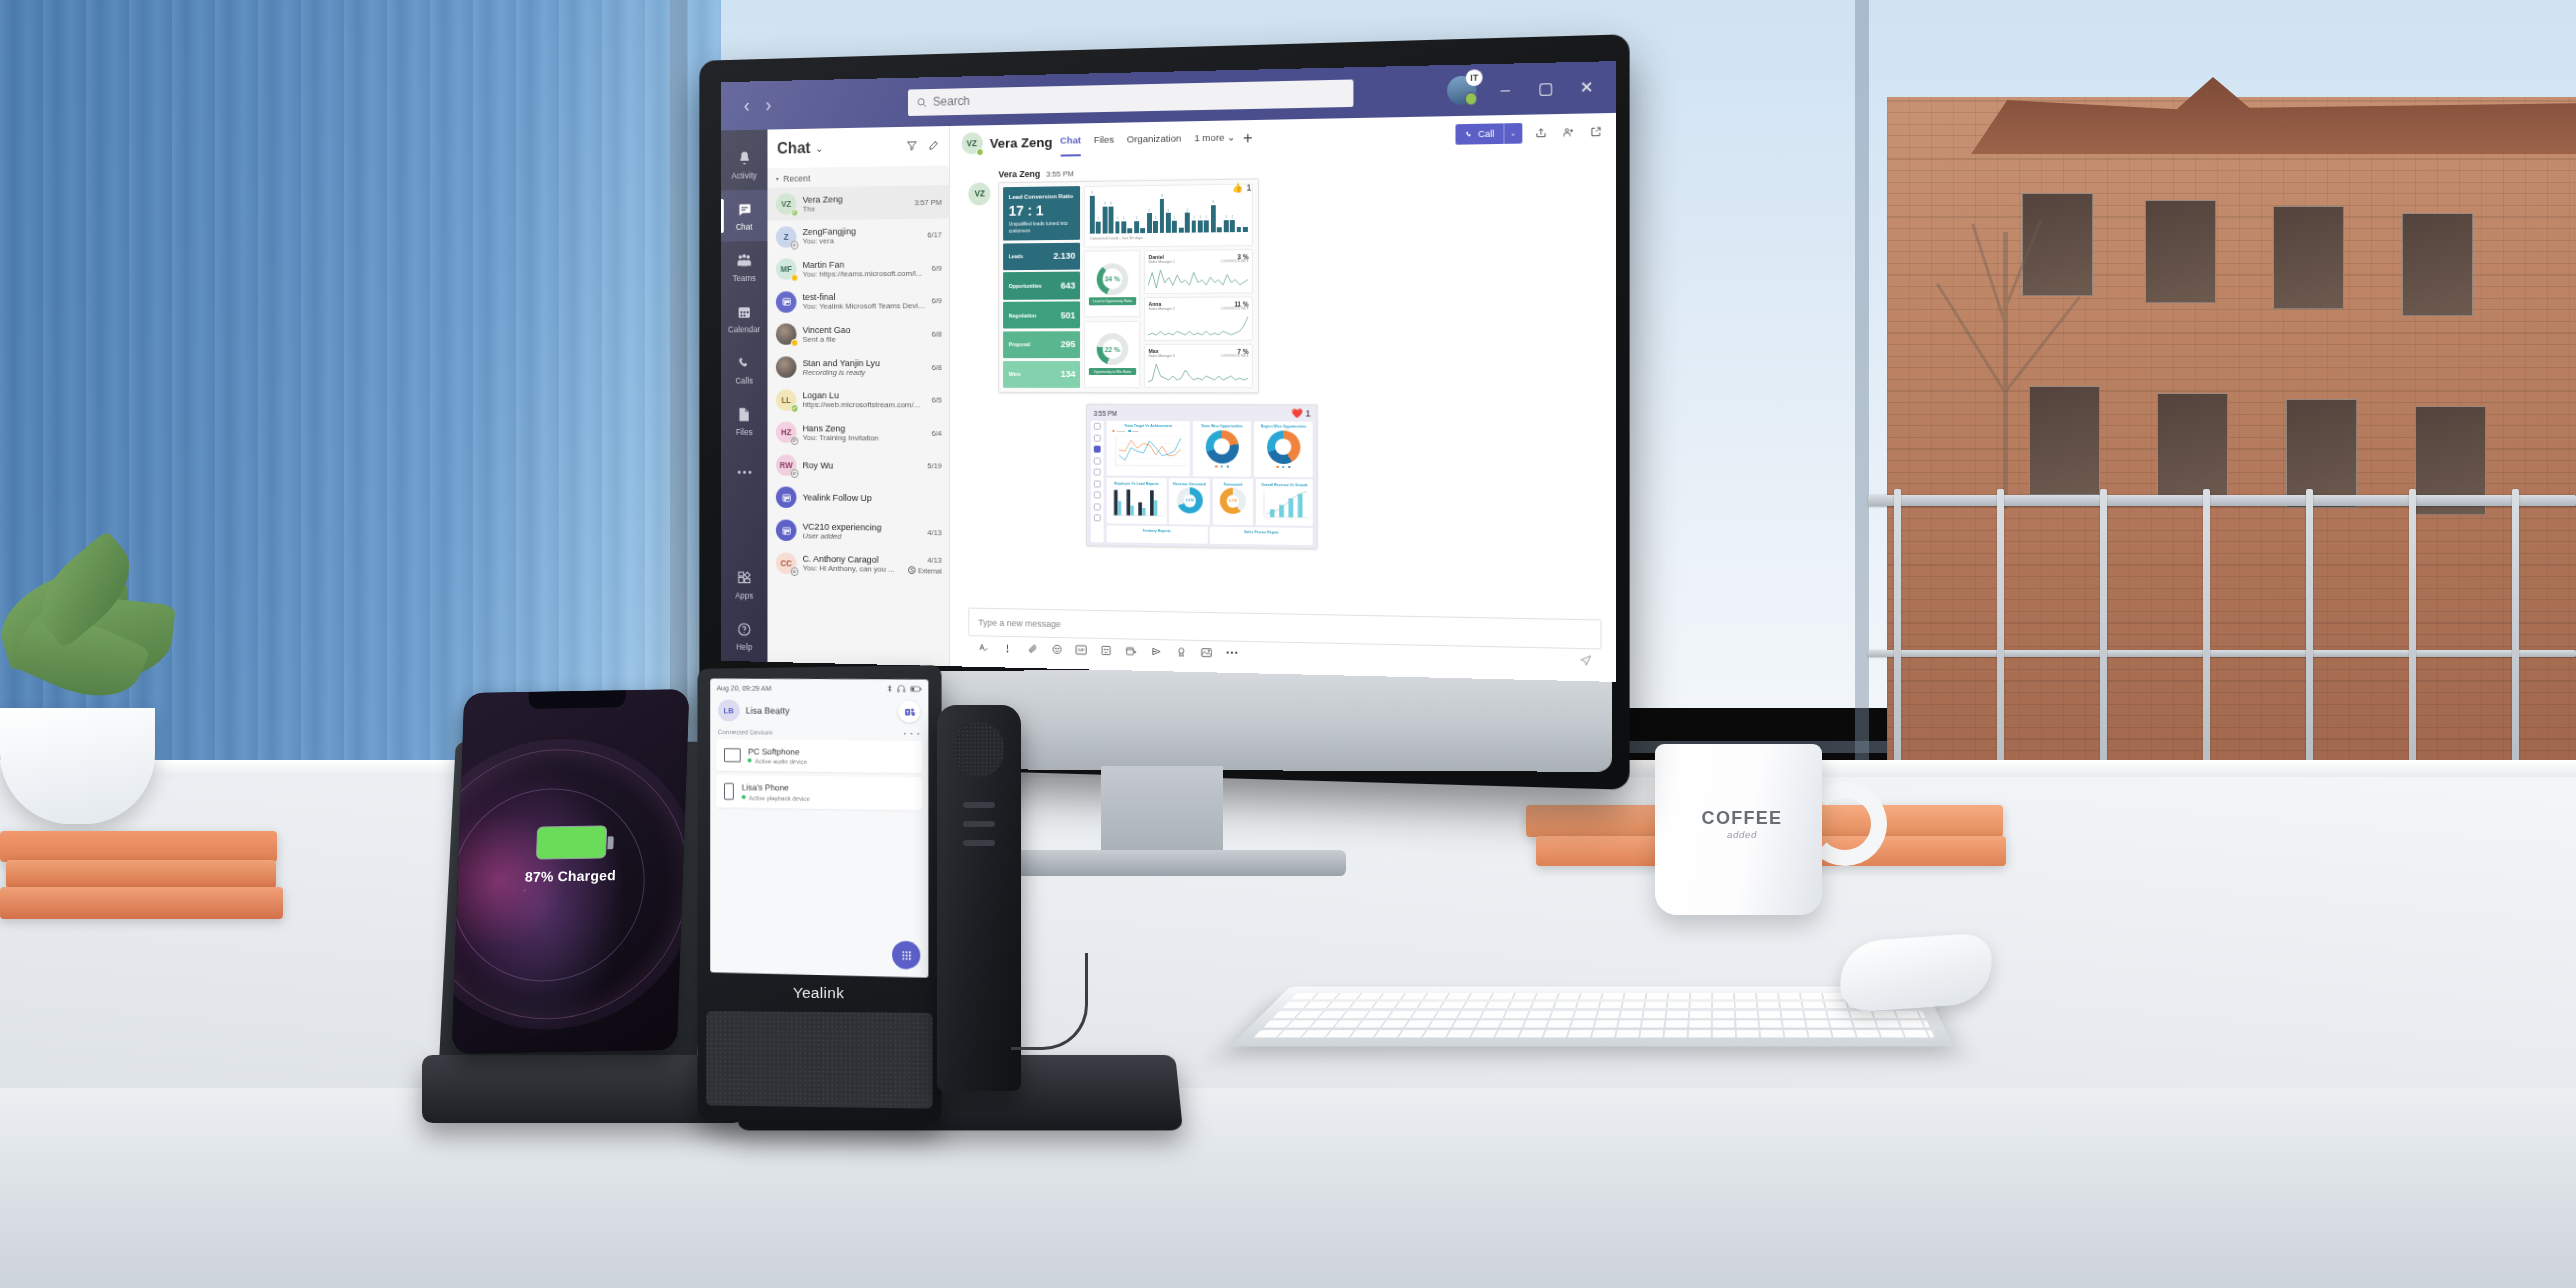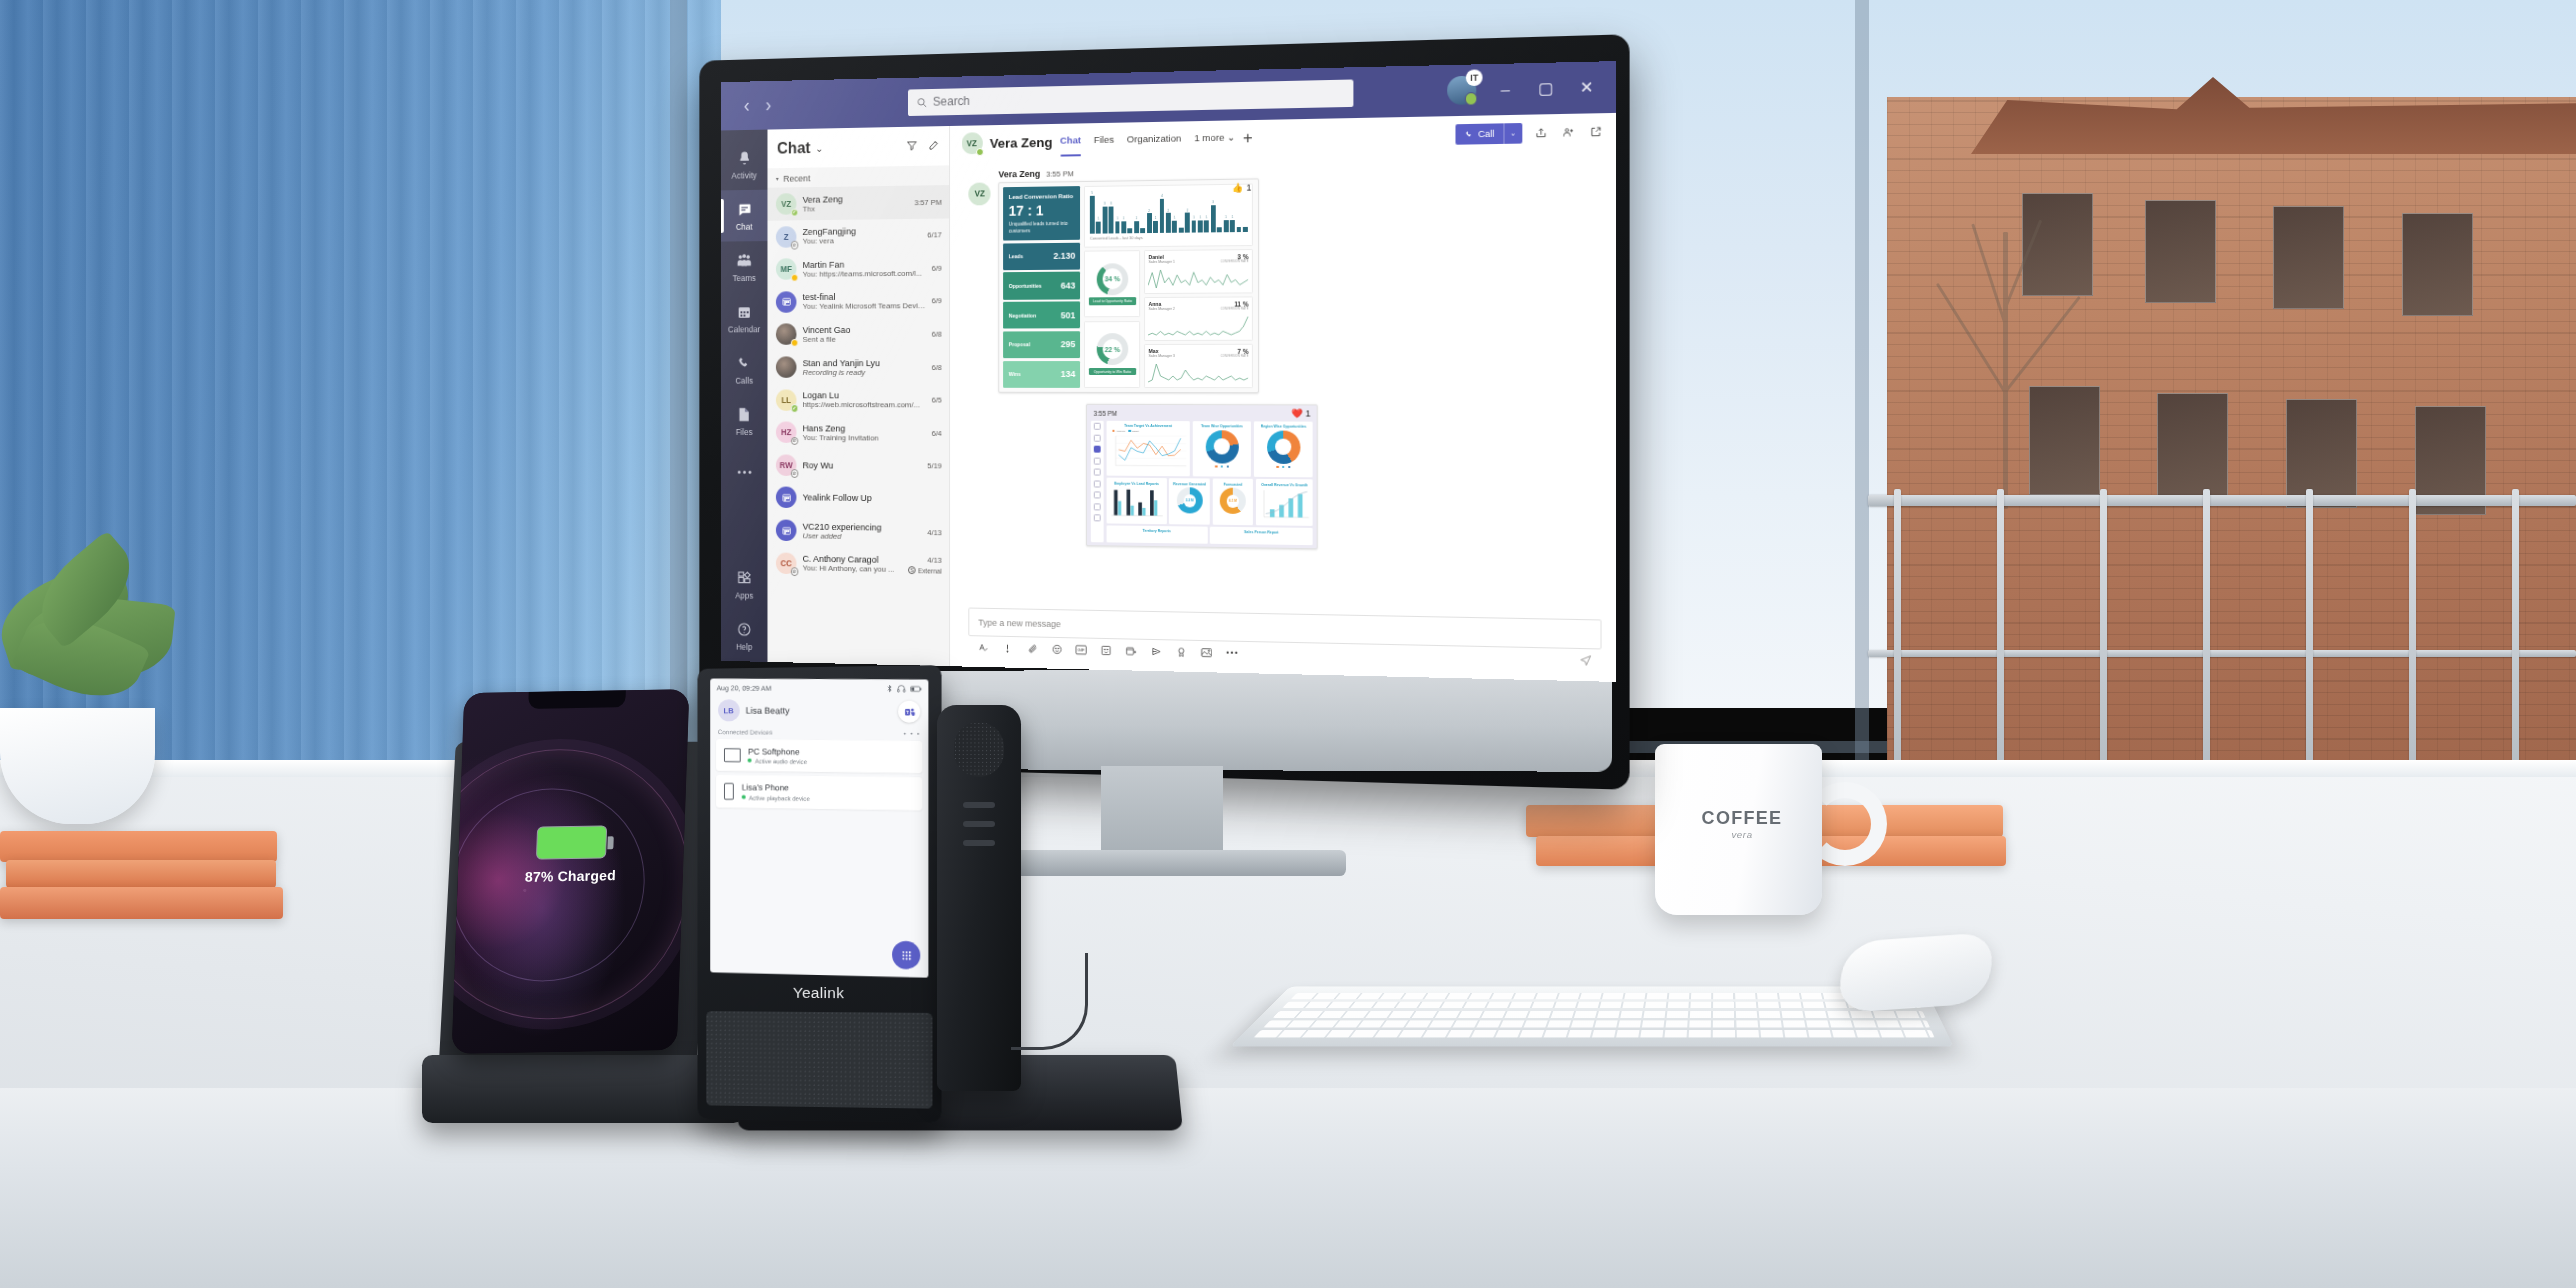--- a/index.html
+++ b/index.html
@@ -584,21 +584,21 @@
   <div class="book" style="left:6.4px;top:860px;width:270px;height:28px;background:linear-gradient(180deg,#efa277,#d9764a);"></div>
   <div class="book" style="left:0px;top:887px;width:283px;height:32px;background:linear-gradient(180deg,#f0a077,#d3714a);"></div>
 
   <div class="book" style="left:1526px;top:805px;width:477px;height:32px;background:linear-gradient(180deg,#f7ab80,#e28c5c);"></div>
   <div class="book" style="left:1536px;top:836px;width:470px;height:30px;background:linear-gradient(180deg,#f5a77c,#df8254);"></div>
 
   <div class="mug-handle"></div>
   <div class="mug"></div>
   <div class="mug-label">
     <div class="big">COFFEE</div>
-    <div class="small">vera</div>
+    <div class="small">added</div>
   </div>
 
   <div class="keyboard">
     <div class="keyrow" style="top:11.6px;"></div>
     <div class="keyrow" style="top:27px;"></div>
     <div class="keyrow" style="top:43px;"></div>
     <div class="keyrow" style="top:58px;"></div>
     <div class="keyrow" style="top:73px;"></div>
   </div>
   <div class="mouse"></div>

